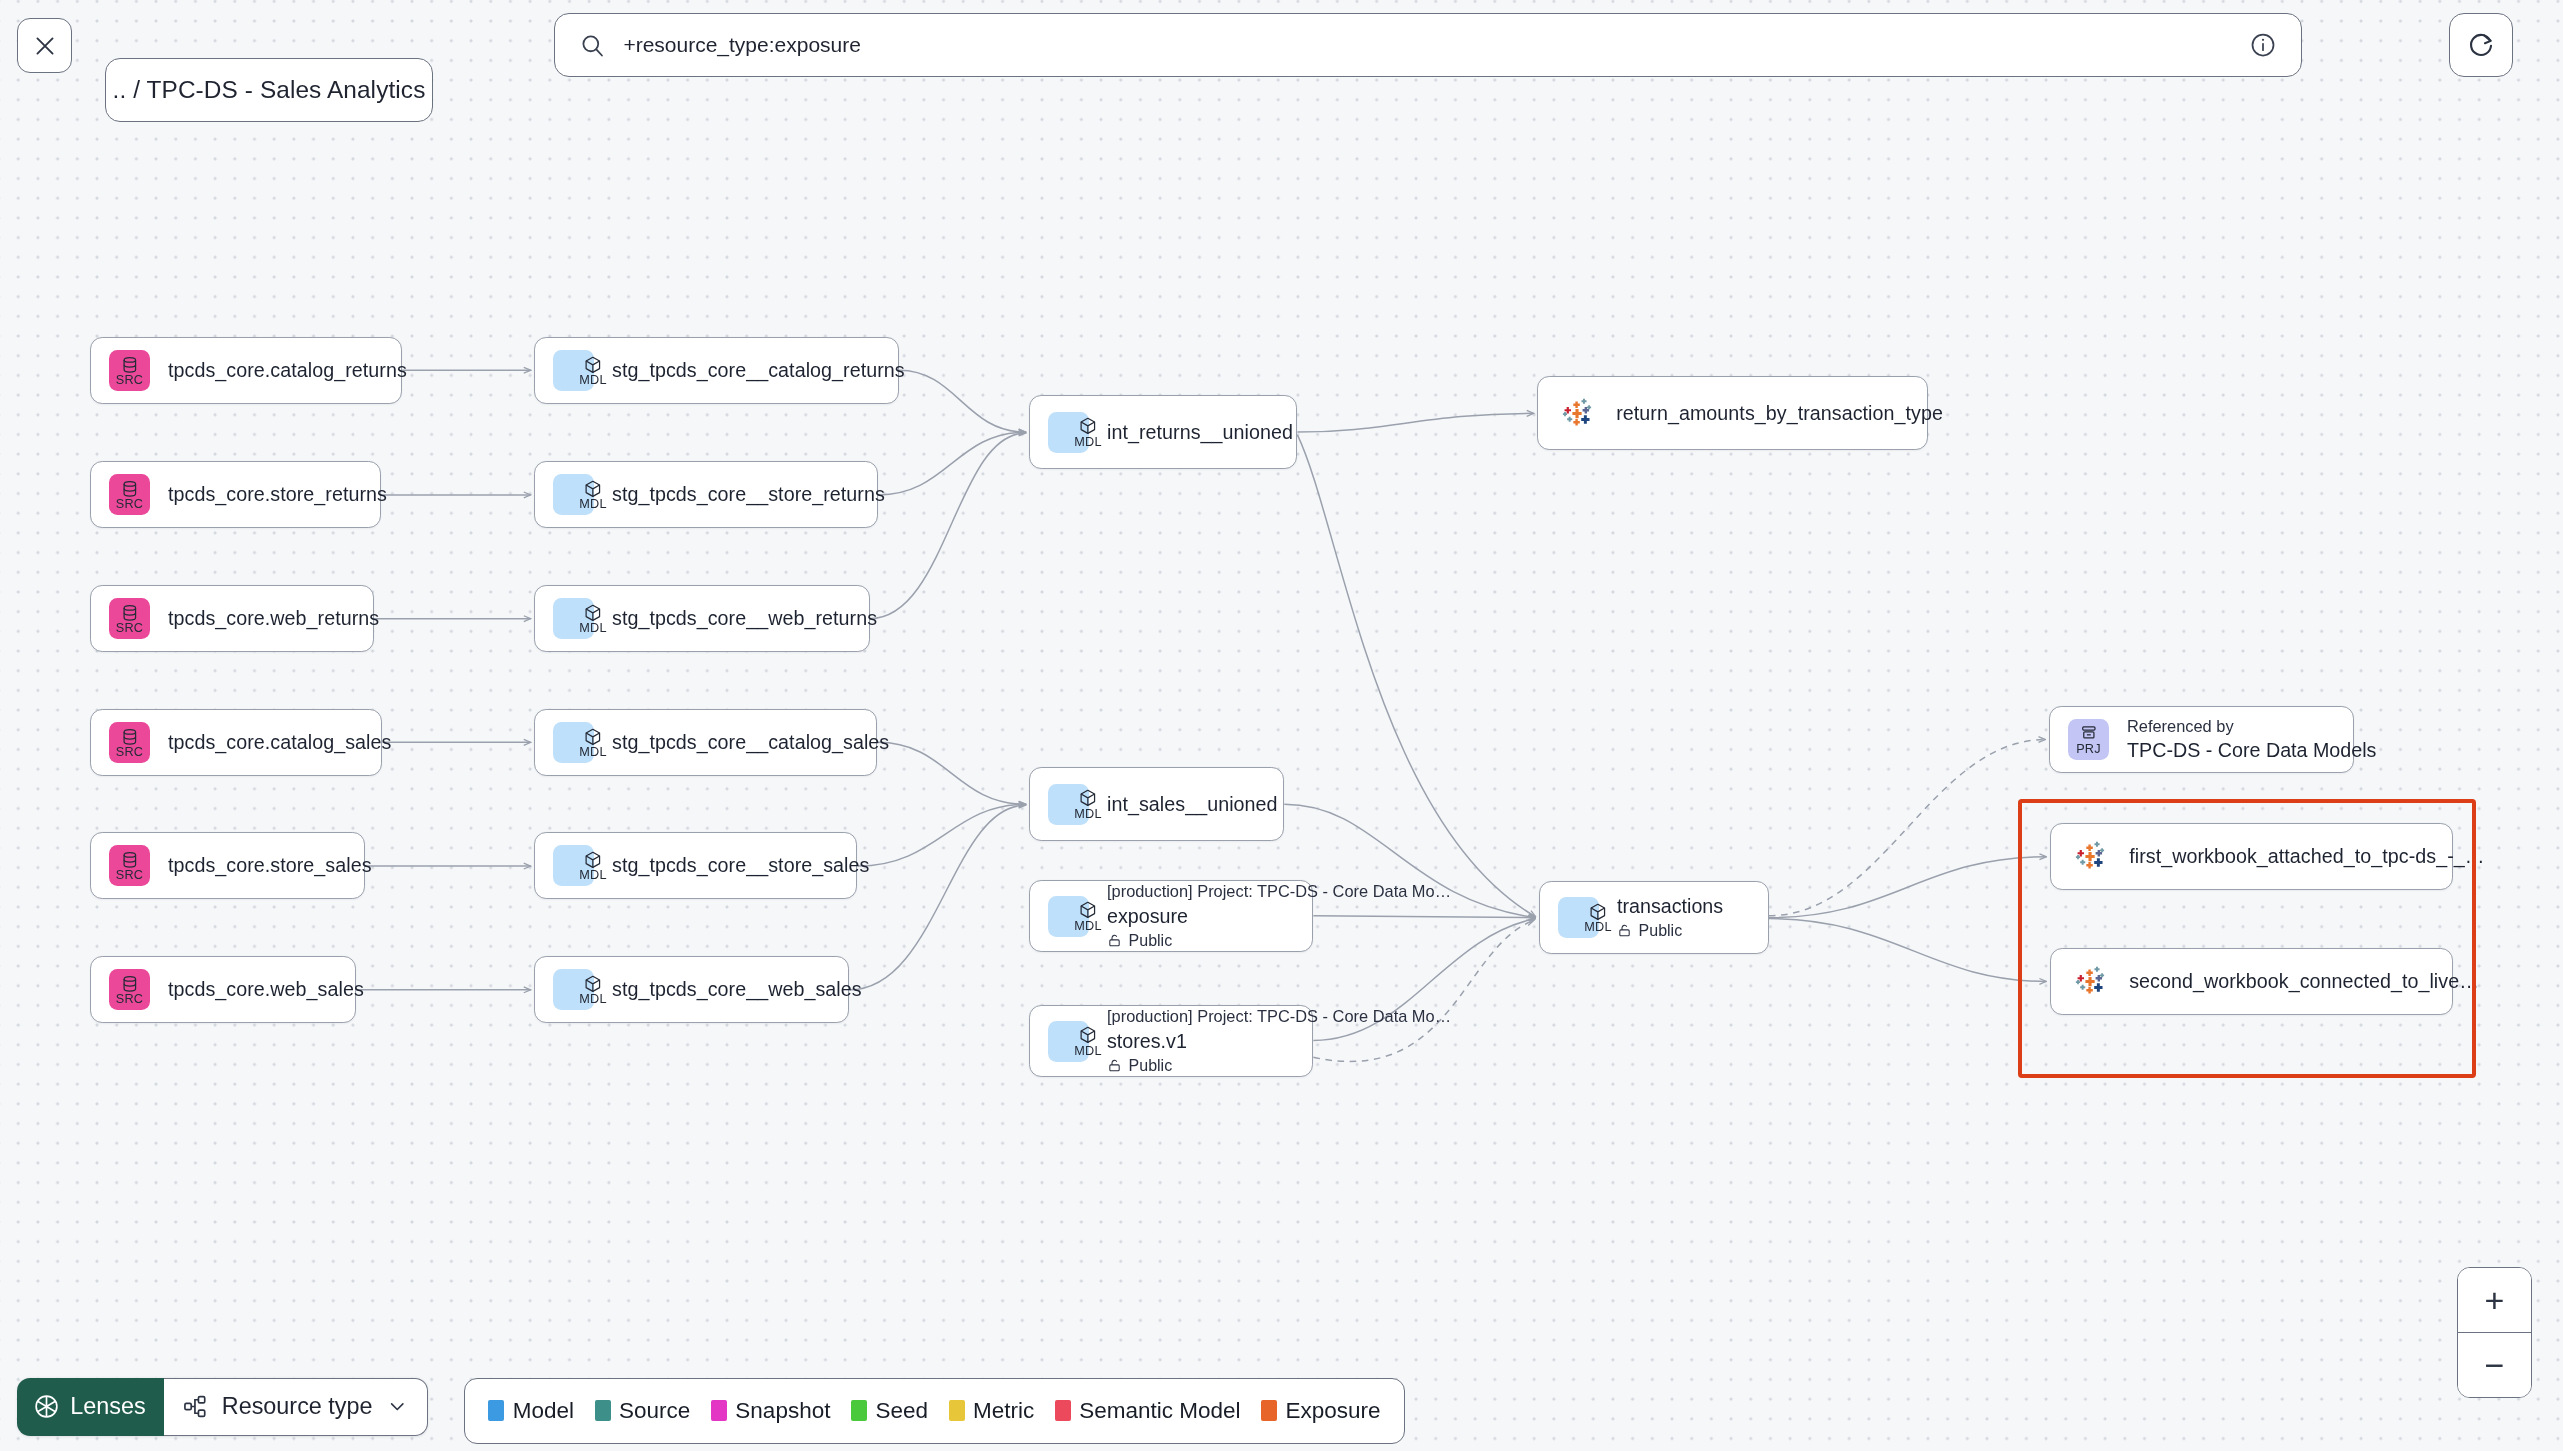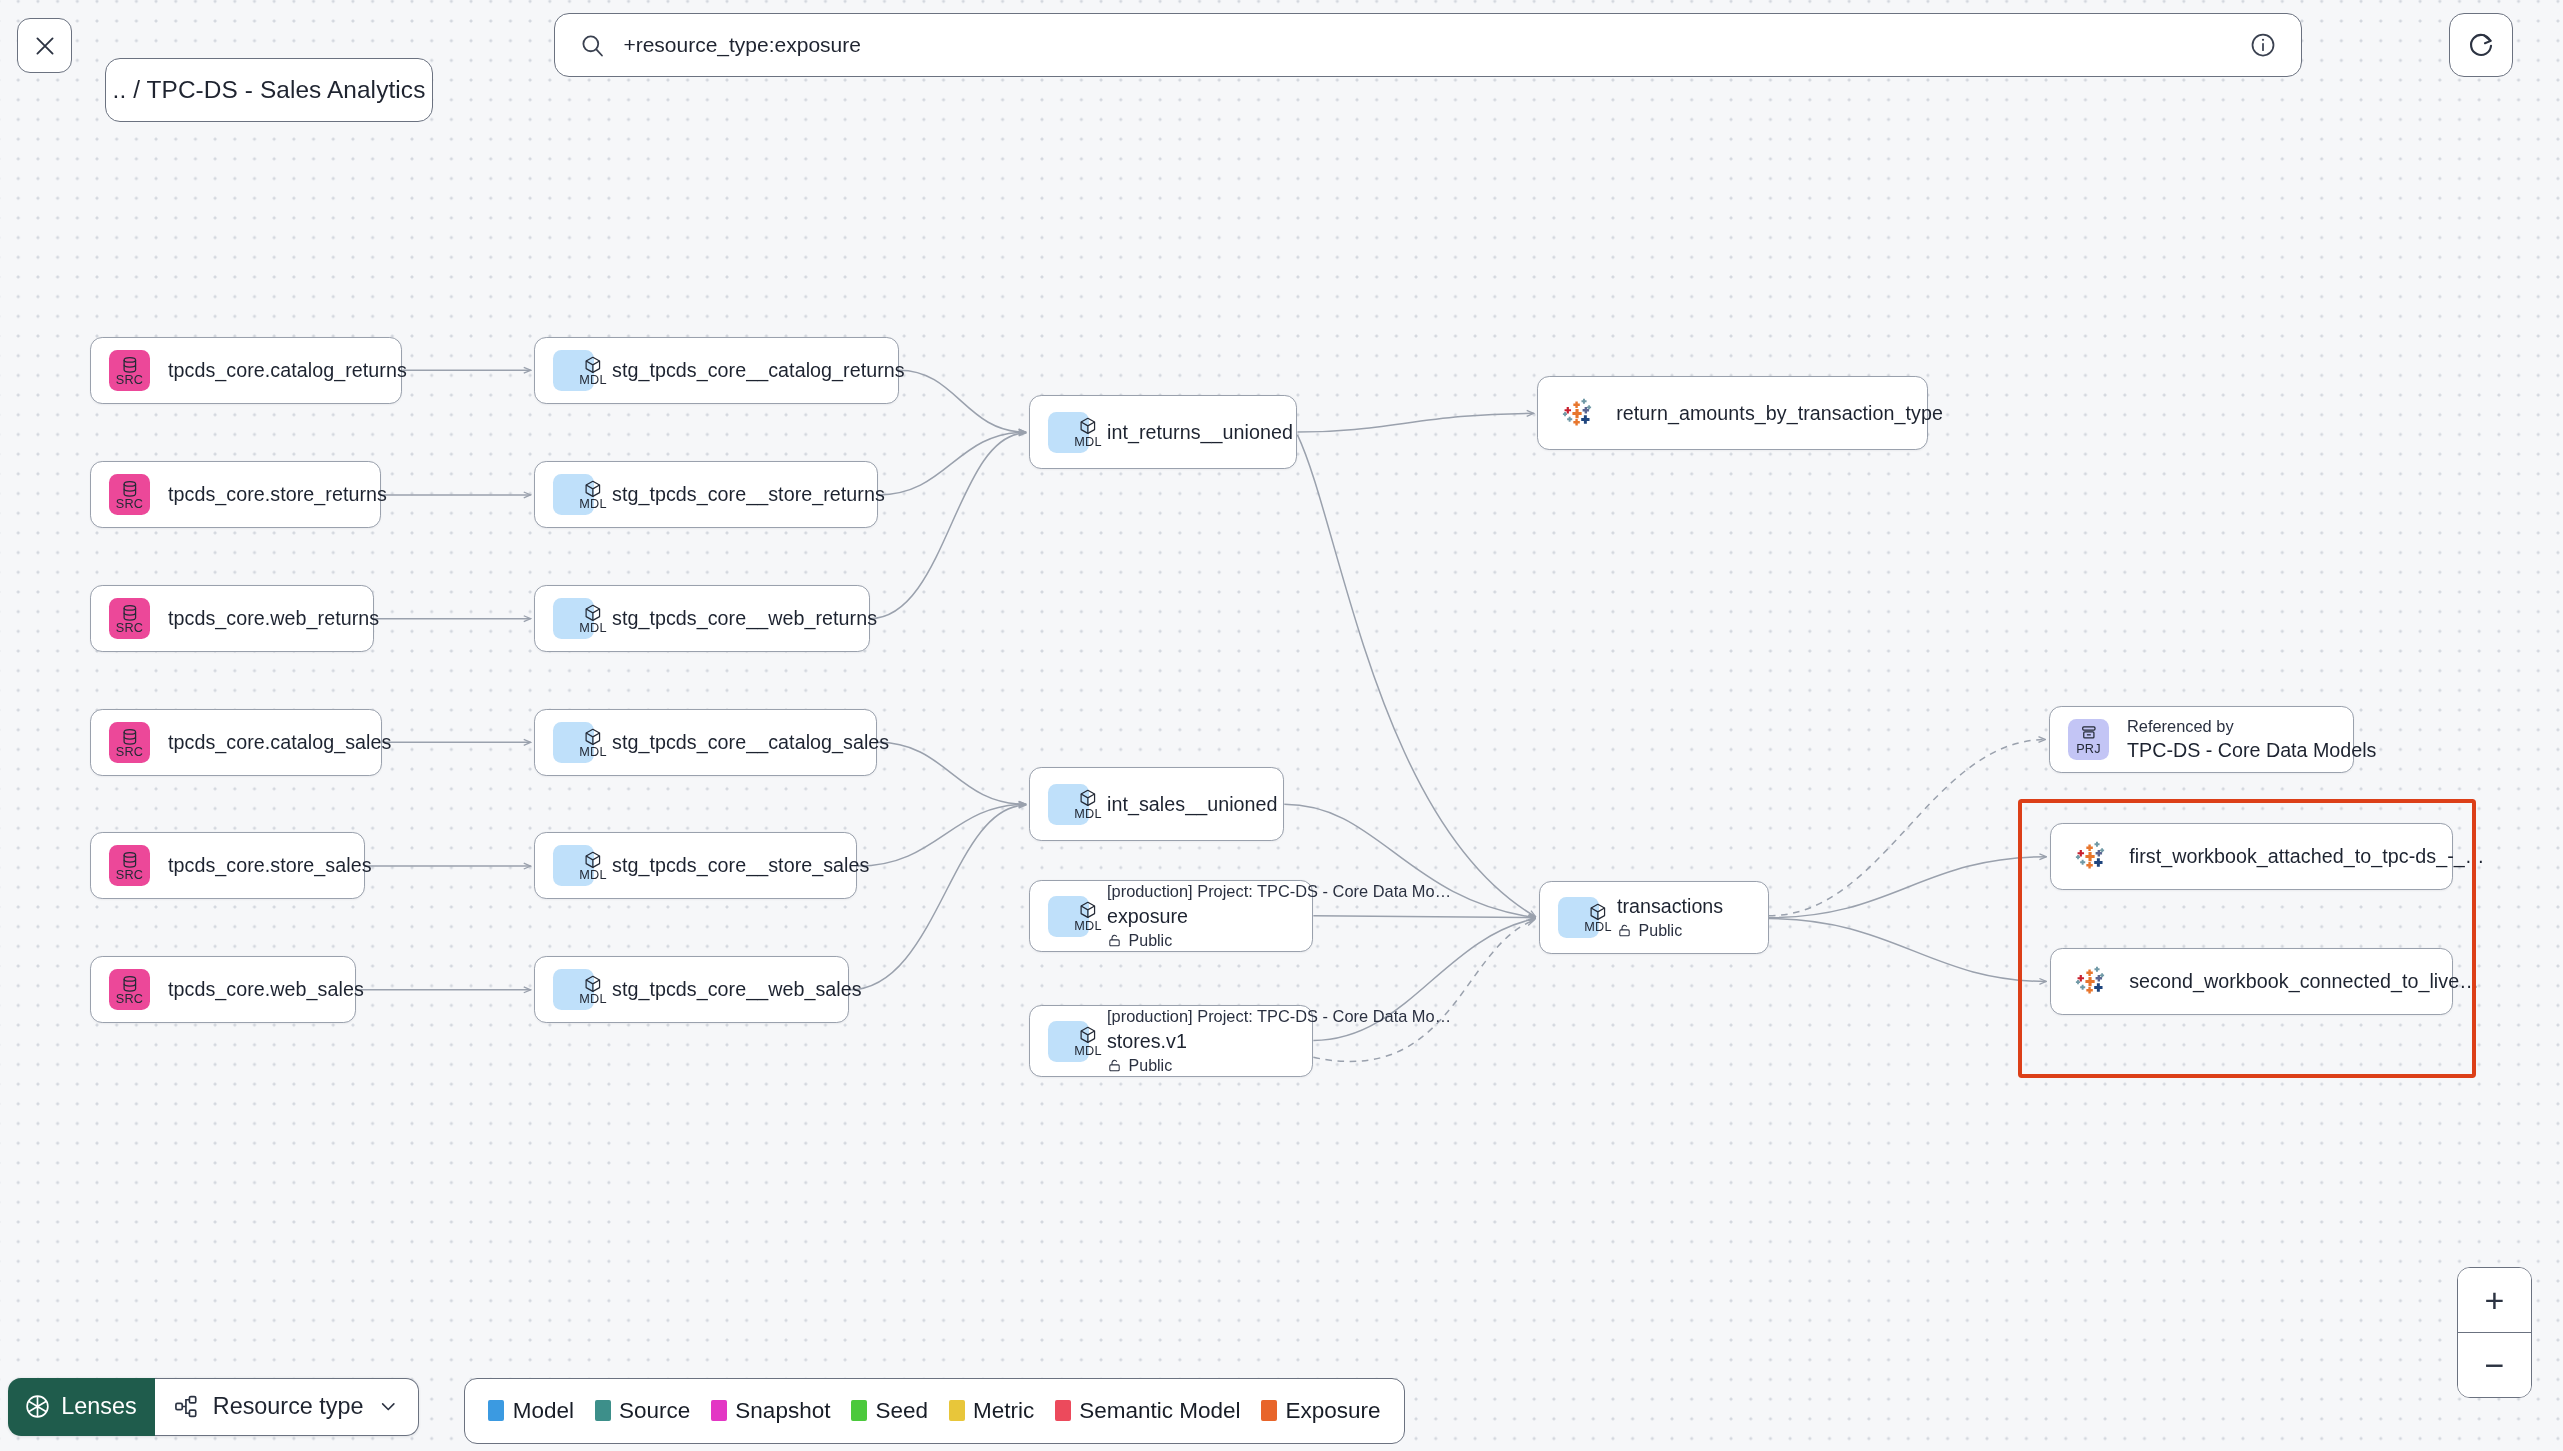--- a/index.html
+++ b/index.html
@@ -83,21 +83,21 @@
     position: absolute;
     left: 2018px; top: 799px; width: 458px; height: 279px;
     border: 4.7px solid #dc3f18;
     border-radius: 3.7px;
     pointer-events: none;
   }
 
   
   #bottombar { position: absolute; left: 0; top: 1357px; width: 2563px; height: 94px; }
   #lenses-group {
-    position: absolute; left: 8px; top: 20.6px; height: 58px;
+    position: absolute; left: 17px; top: 20.6px; height: 58px;
     display: flex; align-items: stretch;
     border-radius: 13px;
     box-shadow: 0 0.9px 2.8px rgba(20,25,40,.10);
   }
   #lenses-btn {
     background: #1f5c4c; color: #ffffff;
     display: flex; align-items: center; gap: 10.3px;
     padding: 0 18px 0 16px;
     border-radius: 13px 0 0 13px;
     font-size: 23.4px;

